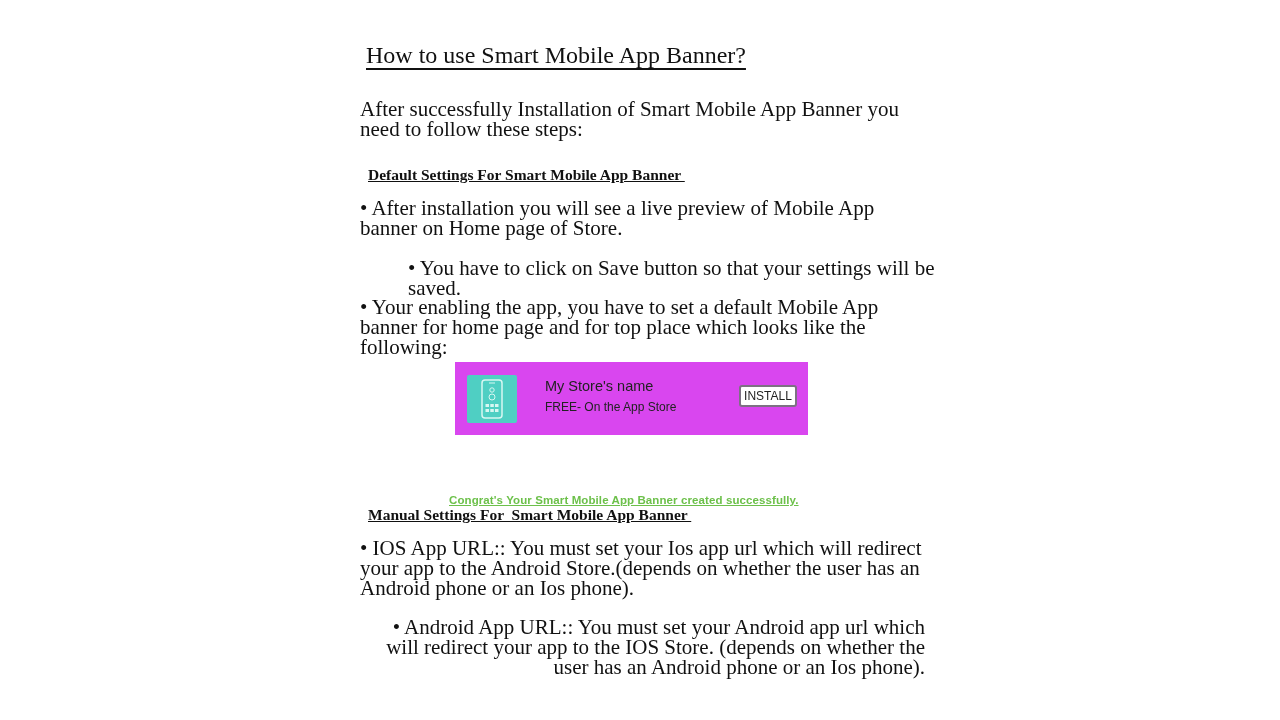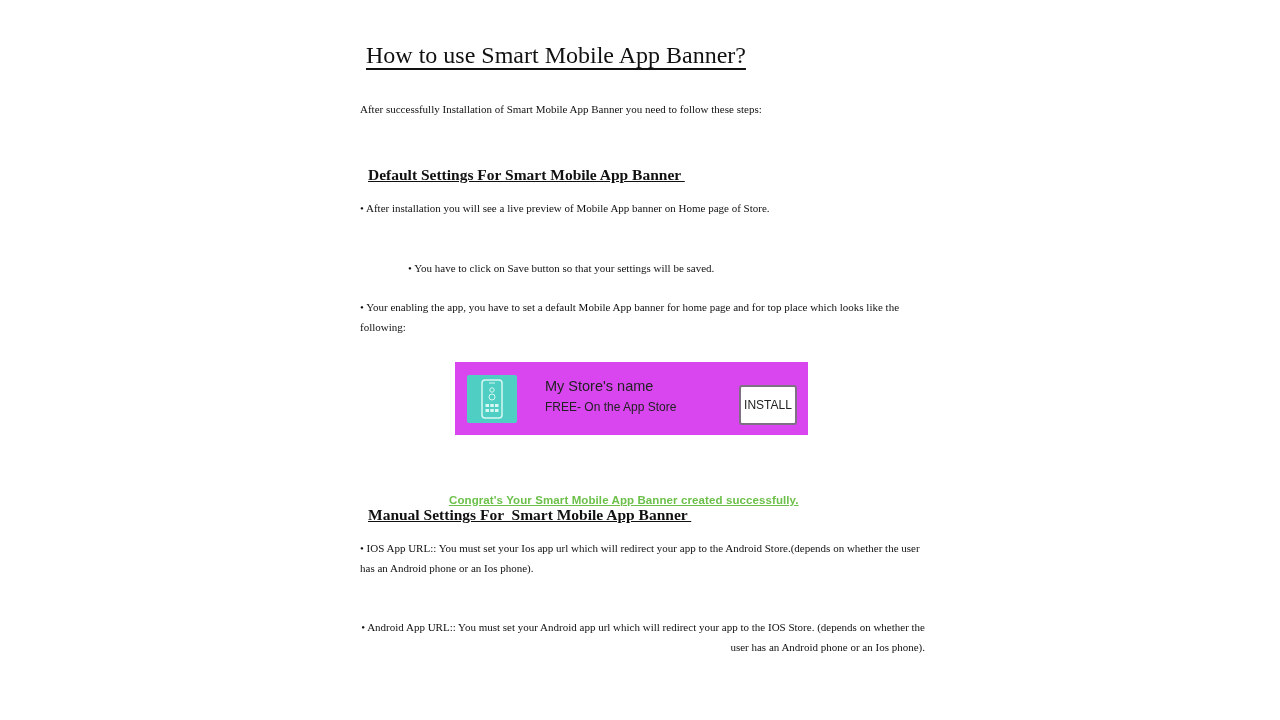--- a/index.html
+++ b/index.html
@@ -31,21 +31,21 @@
       text-underline-offset: 5px;
       white-space: nowrap;
       margin: 6px;
       font-weight: normal;
       color: #111;
     }
     .para {
       position: absolute;
       left: 0;
       width: 565px;
-      font-size: 11px;
+      font-size: 21px;
       line-height: 20px;
       margin: 0;
     }
     .heading {
       position: absolute;
       left: 0;
       font-size: 15.5px;
       font-weight: bold;
       text-decoration: underline;
       white-space: pre;
@@ -89,21 +89,21 @@
       font-family: "Liberation Sans", sans-serif;
       font-size: 12px;
       color: #222;
       white-space: nowrap;
     }
     .install-btn {
       position: absolute;
       left: 284px;
       top: 23px;
       width: 58px;
-      height: 40px;
+      height: 22px;
       border: 2px solid #7d7183;
       border-radius: 3px;
       background: #ffffff;
       font-family: "Liberation Sans", sans-serif;
       font-size: 12px;
       color: #222;
       display: flex;
       align-items: center;
       justify-content: center;
       box-sizing: border-box;

